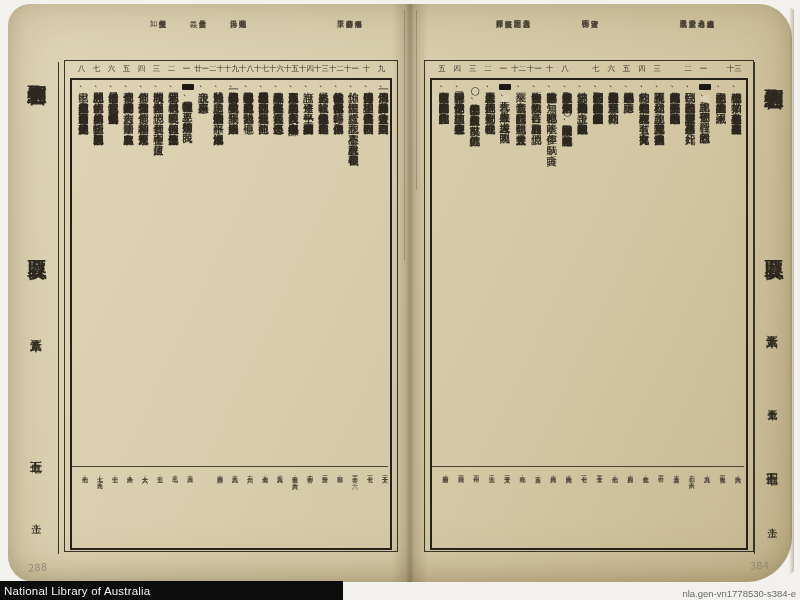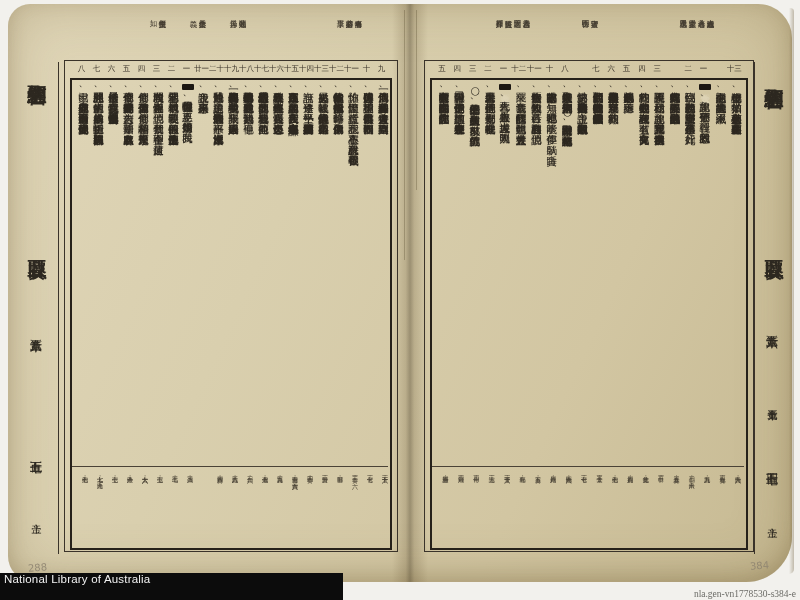--- a/index.html
+++ b/index.html
@@ -57,25 +57,25 @@
   .mtxt{position:absolute;writing-mode:vertical-rl;text-orientation:upright;color:#2d2820;}
   .m-big{font-size:19px;line-height:30px;font-weight:bold;}
   .m-mid{font-size:12px;line-height:15px;}
   .m-sm{font-size:10px;line-height:12px;}
 
   
   .pencil{position:absolute;font-family:"DejaVu Sans",sans-serif;color:#8d8370;
           font-size:10px;transform:rotate(-4deg);opacity:.85;}
 
   
-  #nla-bar{position:absolute;left:0;bottom:0;width:343px;height:27px;background:#0c0c0c;
-           display:flex;align-items:flex-start;}
+  #nla-bar{position:absolute;left:0;bottom:0;width:343px;height:19px;background:#0c0c0c;
+           display:flex;align-items:center;}
   #nla-bar span{color:#f2f2f2;font-family:"Liberation Sans",sans-serif;font-size:11.5px;
                 padding-left:4px;letter-spacing:.2px;}
-  #img-id{position:absolute;right:4px;bottom:1px;font-family:Liberation Serif, serif;
+  #img-id{position:absolute;right:4px;bottom:1px;font-family:Liberation Sans, sans-serif;
           font-size:9.5px;color:#6b6b66;}
 </style>
 </head>
 <body>
 
 <div id="scan">
   <div id="paper"></div>
   <div id="edge-right"></div>
   <div id="gutter"></div>
   <div class="crease" style="left:404px;"></div>

